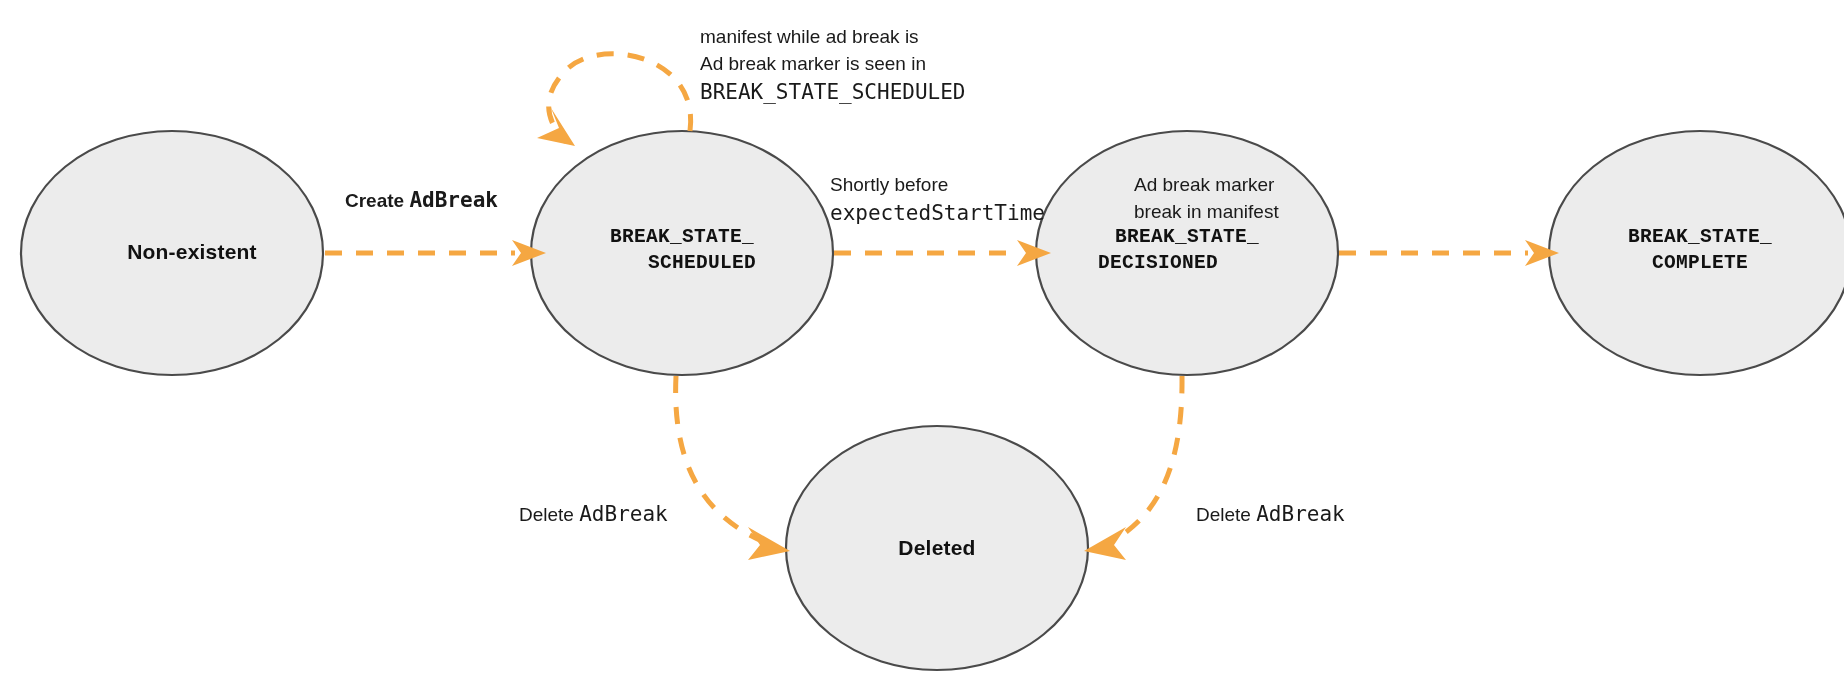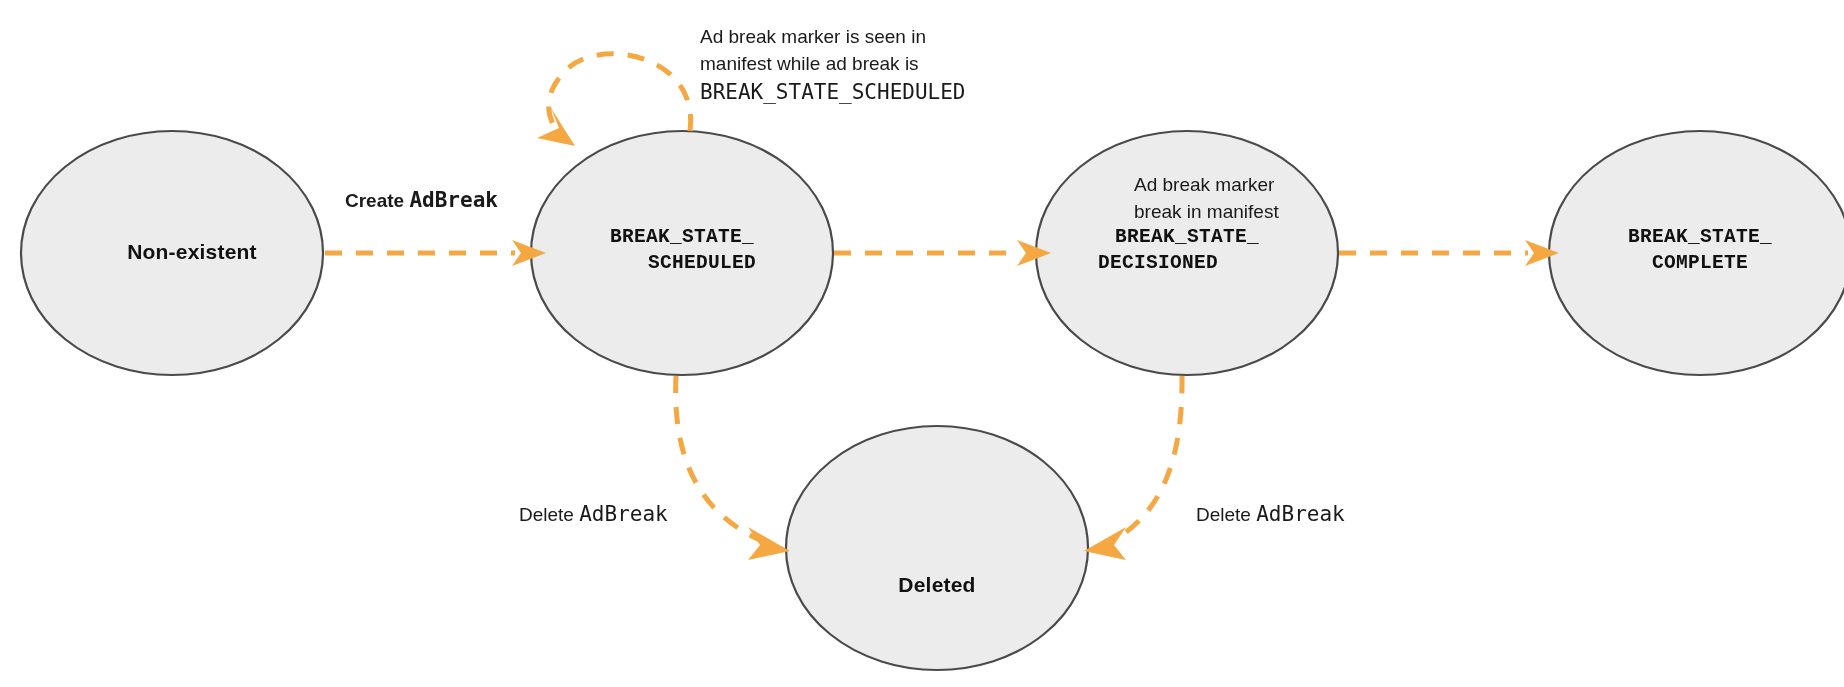--- a/index.html
+++ b/index.html
@@ -128,26 +128,27 @@
 
   <div class="node-label mono" style="left:532px; top:225px; width:300px;">BREAK_STATE_</div>
   <div class="node-label mono" style="left:532px; top:251px; width:340px;">SCHEDULED</div>
 
   <div class="node-label mono" style="left:1037px; top:225px; width:300px;">BREAK_STATE_</div>
   <div class="node-label mono" style="left:1037px; top:251px; width:242px;">DECISIONED</div>
 
   <div class="node-label mono" style="left:1550px; top:225px; width:300px;">BREAK_STATE_</div>
   <div class="node-label mono" style="left:1550px; top:251px; width:300px;">COMPLETE</div>
 
-  <div class="node-label sans" style="left:787px; top:534px; width:300px;margin-top:37px;">Deleted</div>
+  <div class="node-label sans" style="left:787px; top:534px; width:300px;">Deleted</div>
 
   <div class="edge-label left" style="left:345px; top:186px;font-weight:bold;"><span>Create </span><span class="mono">AdBreak</span></div>
 
-  <div class="edge-label left" style="left:700px; top:24px;"><div>Ad break marker is seen in</div><div>manifest while ad break is</div><div class="mono">BREAK_STATE_SCHEDULED</div></div>
+  <div class="edge-label left" style="left:700px; top:24px;"><div>manifest while ad break is</div><div>Ad break marker is seen in</div><div class="mono">BREAK_STATE_SCHEDULED</div></div>
 
+  <div class="edge-label left" style="left:830px; top:172px;"><div>Shortly before</div><div class="mono">expectedStartTime</div></div>
 
   <div class="edge-label left" style="left:1134px; top:172px;"><div>Ad break marker</div><div>break in manifest</div></div>
 
   <div class="edge-label left" style="left:519px; top:500px;"><span>Delete </span><span class="mono">AdBreak</span></div>
 
   <div class="edge-label left" style="left:1196px; top:500px;"><span>Delete </span><span class="mono">AdBreak</span></div>
 
 </div>
 
 </body></html>

